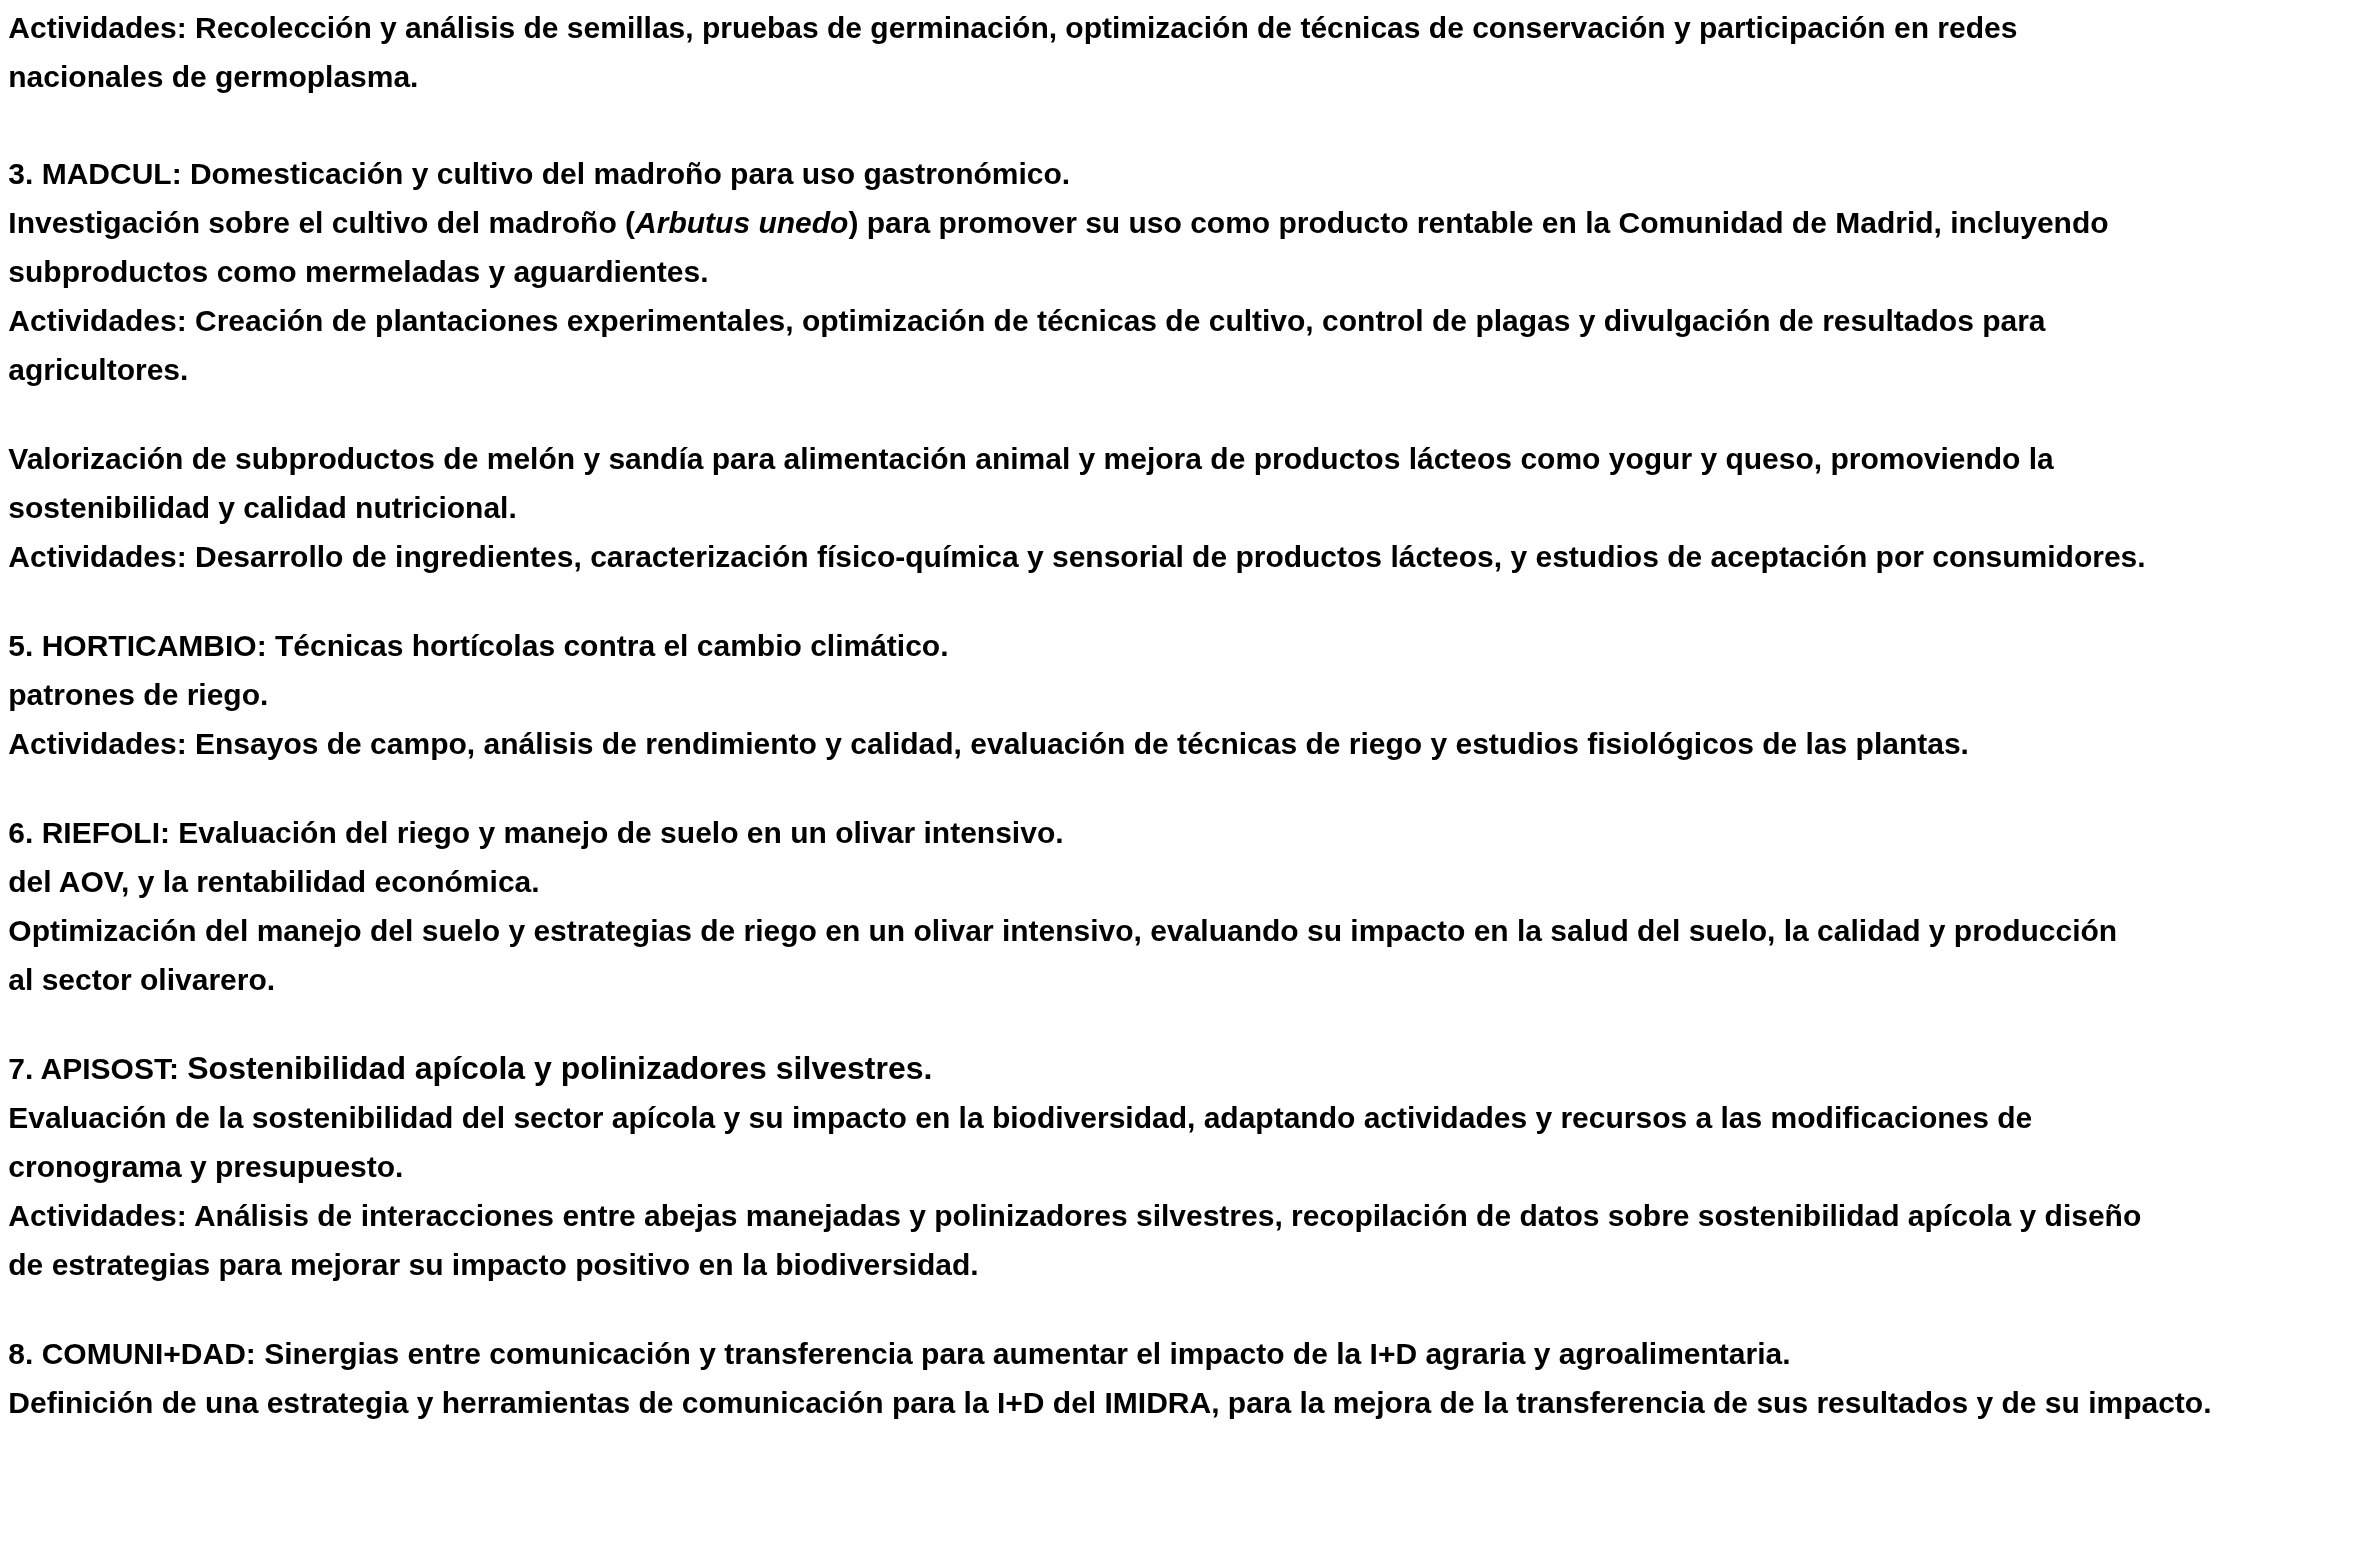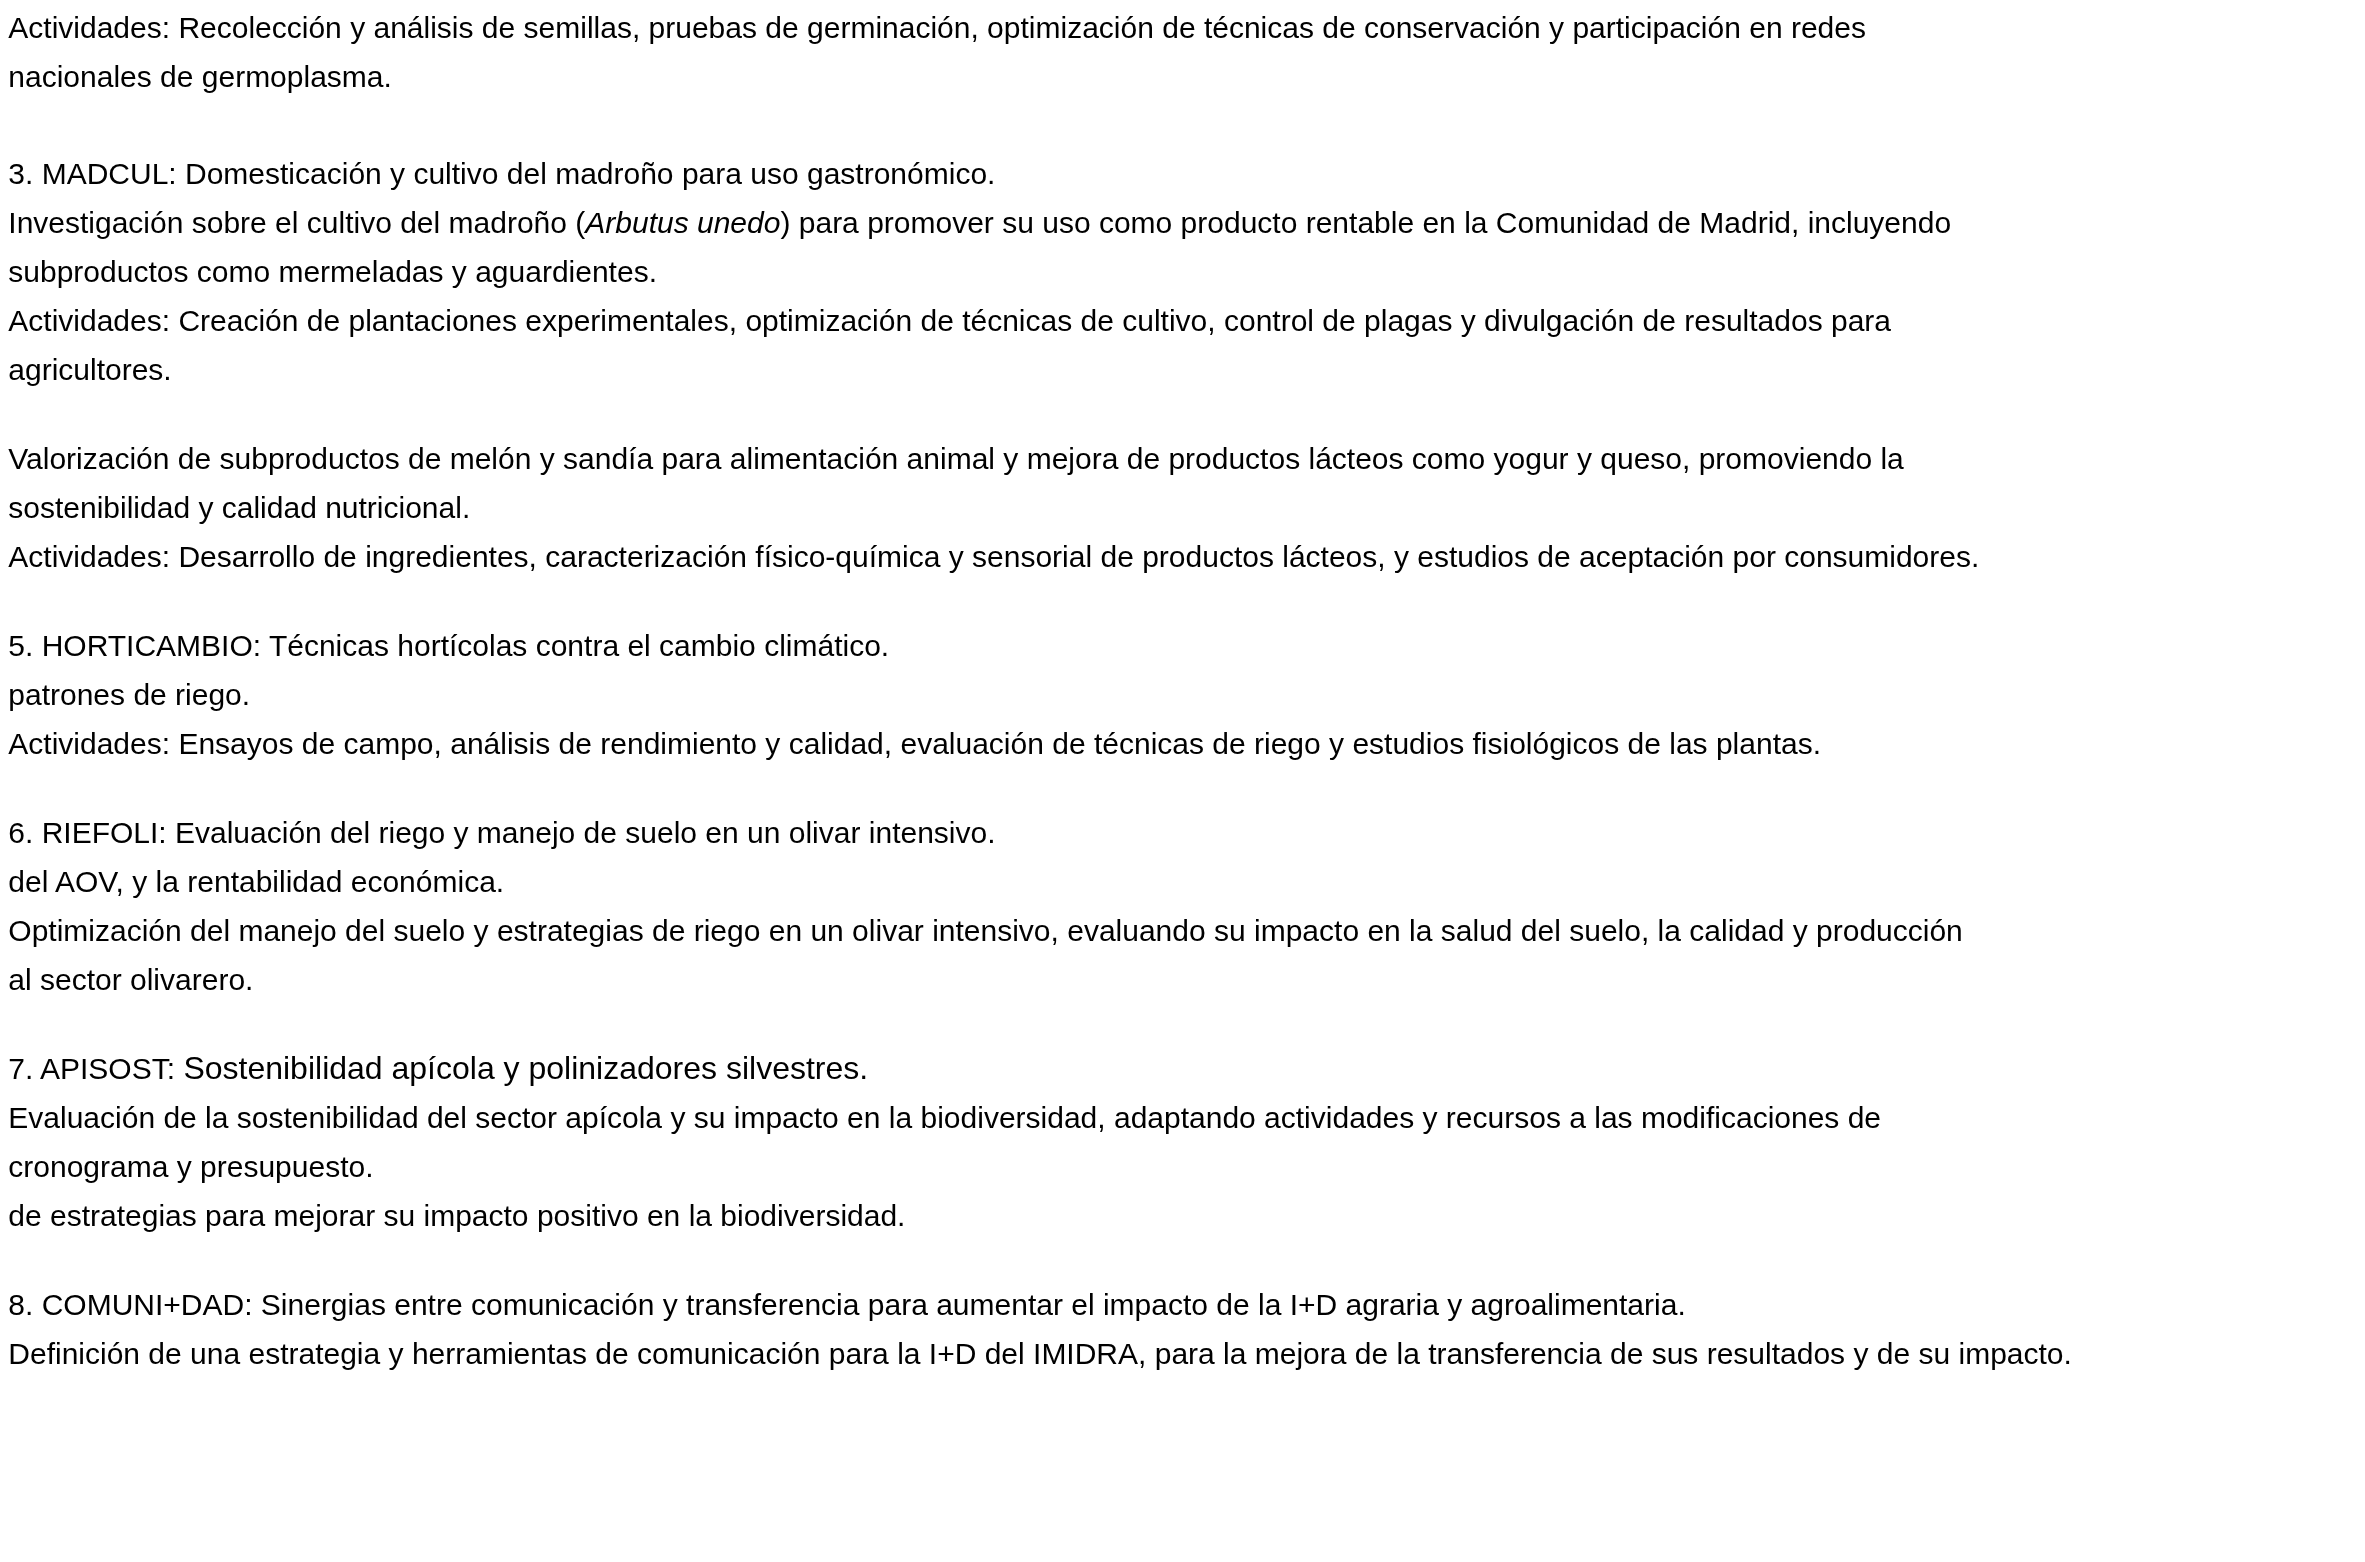--- a/index.html
+++ b/index.html
@@ -10,20 +10,21 @@
     overflow: hidden;
     font-family: "Liberation Sans", sans-serif;
     font-size: 30px;
     line-height: 49px;
     color: #000000;
   }
   .page {
     width: 100%;
     height: 100%;
     padding: 3.3px 3.3px 0 8.3px;
+    font-weight: bold;
   }
   .para { margin-bottom: 40px; }
   .para.intro { margin-bottom: 48px; }
   .para:last-child { margin-bottom: 0; }
   .line { white-space: nowrap; }
   .italic { font-style: italic; }
   .apisost-title { font-size: 32px; }
 </style>
 </head>
 <body>
@@ -59,20 +60,21 @@
     <div class="line">6. RIEFOLI: Evaluación del riego y manejo de suelo en un olivar intensivo.</div>
     <div class="line">del AOV, y la rentabilidad económica.</div>
     <div class="line">Optimización del manejo del suelo y estrategias de riego en un olivar intensivo, evaluando su impacto en la salud del suelo, la calidad y producción</div>
     <div class="line">al sector olivarero.</div>
   </div>
 
   <div class="para">
     <div class="line"><span>7. APISOST: </span><span class="apisost-title">Sostenibilidad apícola y polinizadores silvestres.</span></div>
     <div class="line">Evaluación de la sostenibilidad del sector apícola y su impacto en la biodiversidad, adaptando actividades y recursos a las modificaciones de</div>
     <div class="line">cronograma y presupuesto.</div>
+    <div class="line">Actividades: Análisis de interacciones entre abejas manejadas y polinizadores silvestres, recopilación de datos sobre sostenibilidad apícola y diseño</div>
     <div class="line">de estrategias para mejorar su impacto positivo en la biodiversidad.</div>
   </div>
 
   <div class="para">
     <div class="line">8. COMUNI+DAD: Sinergias entre comunicación y transferencia para aumentar el impacto de la I+D agraria y agroalimentaria.</div>
     <div class="line">Definición de una estrategia y herramientas de comunicación para la I+D del IMIDRA, para la mejora de la transferencia de sus resultados y de su impacto.</div>
   </div>
 
 </div>
 

